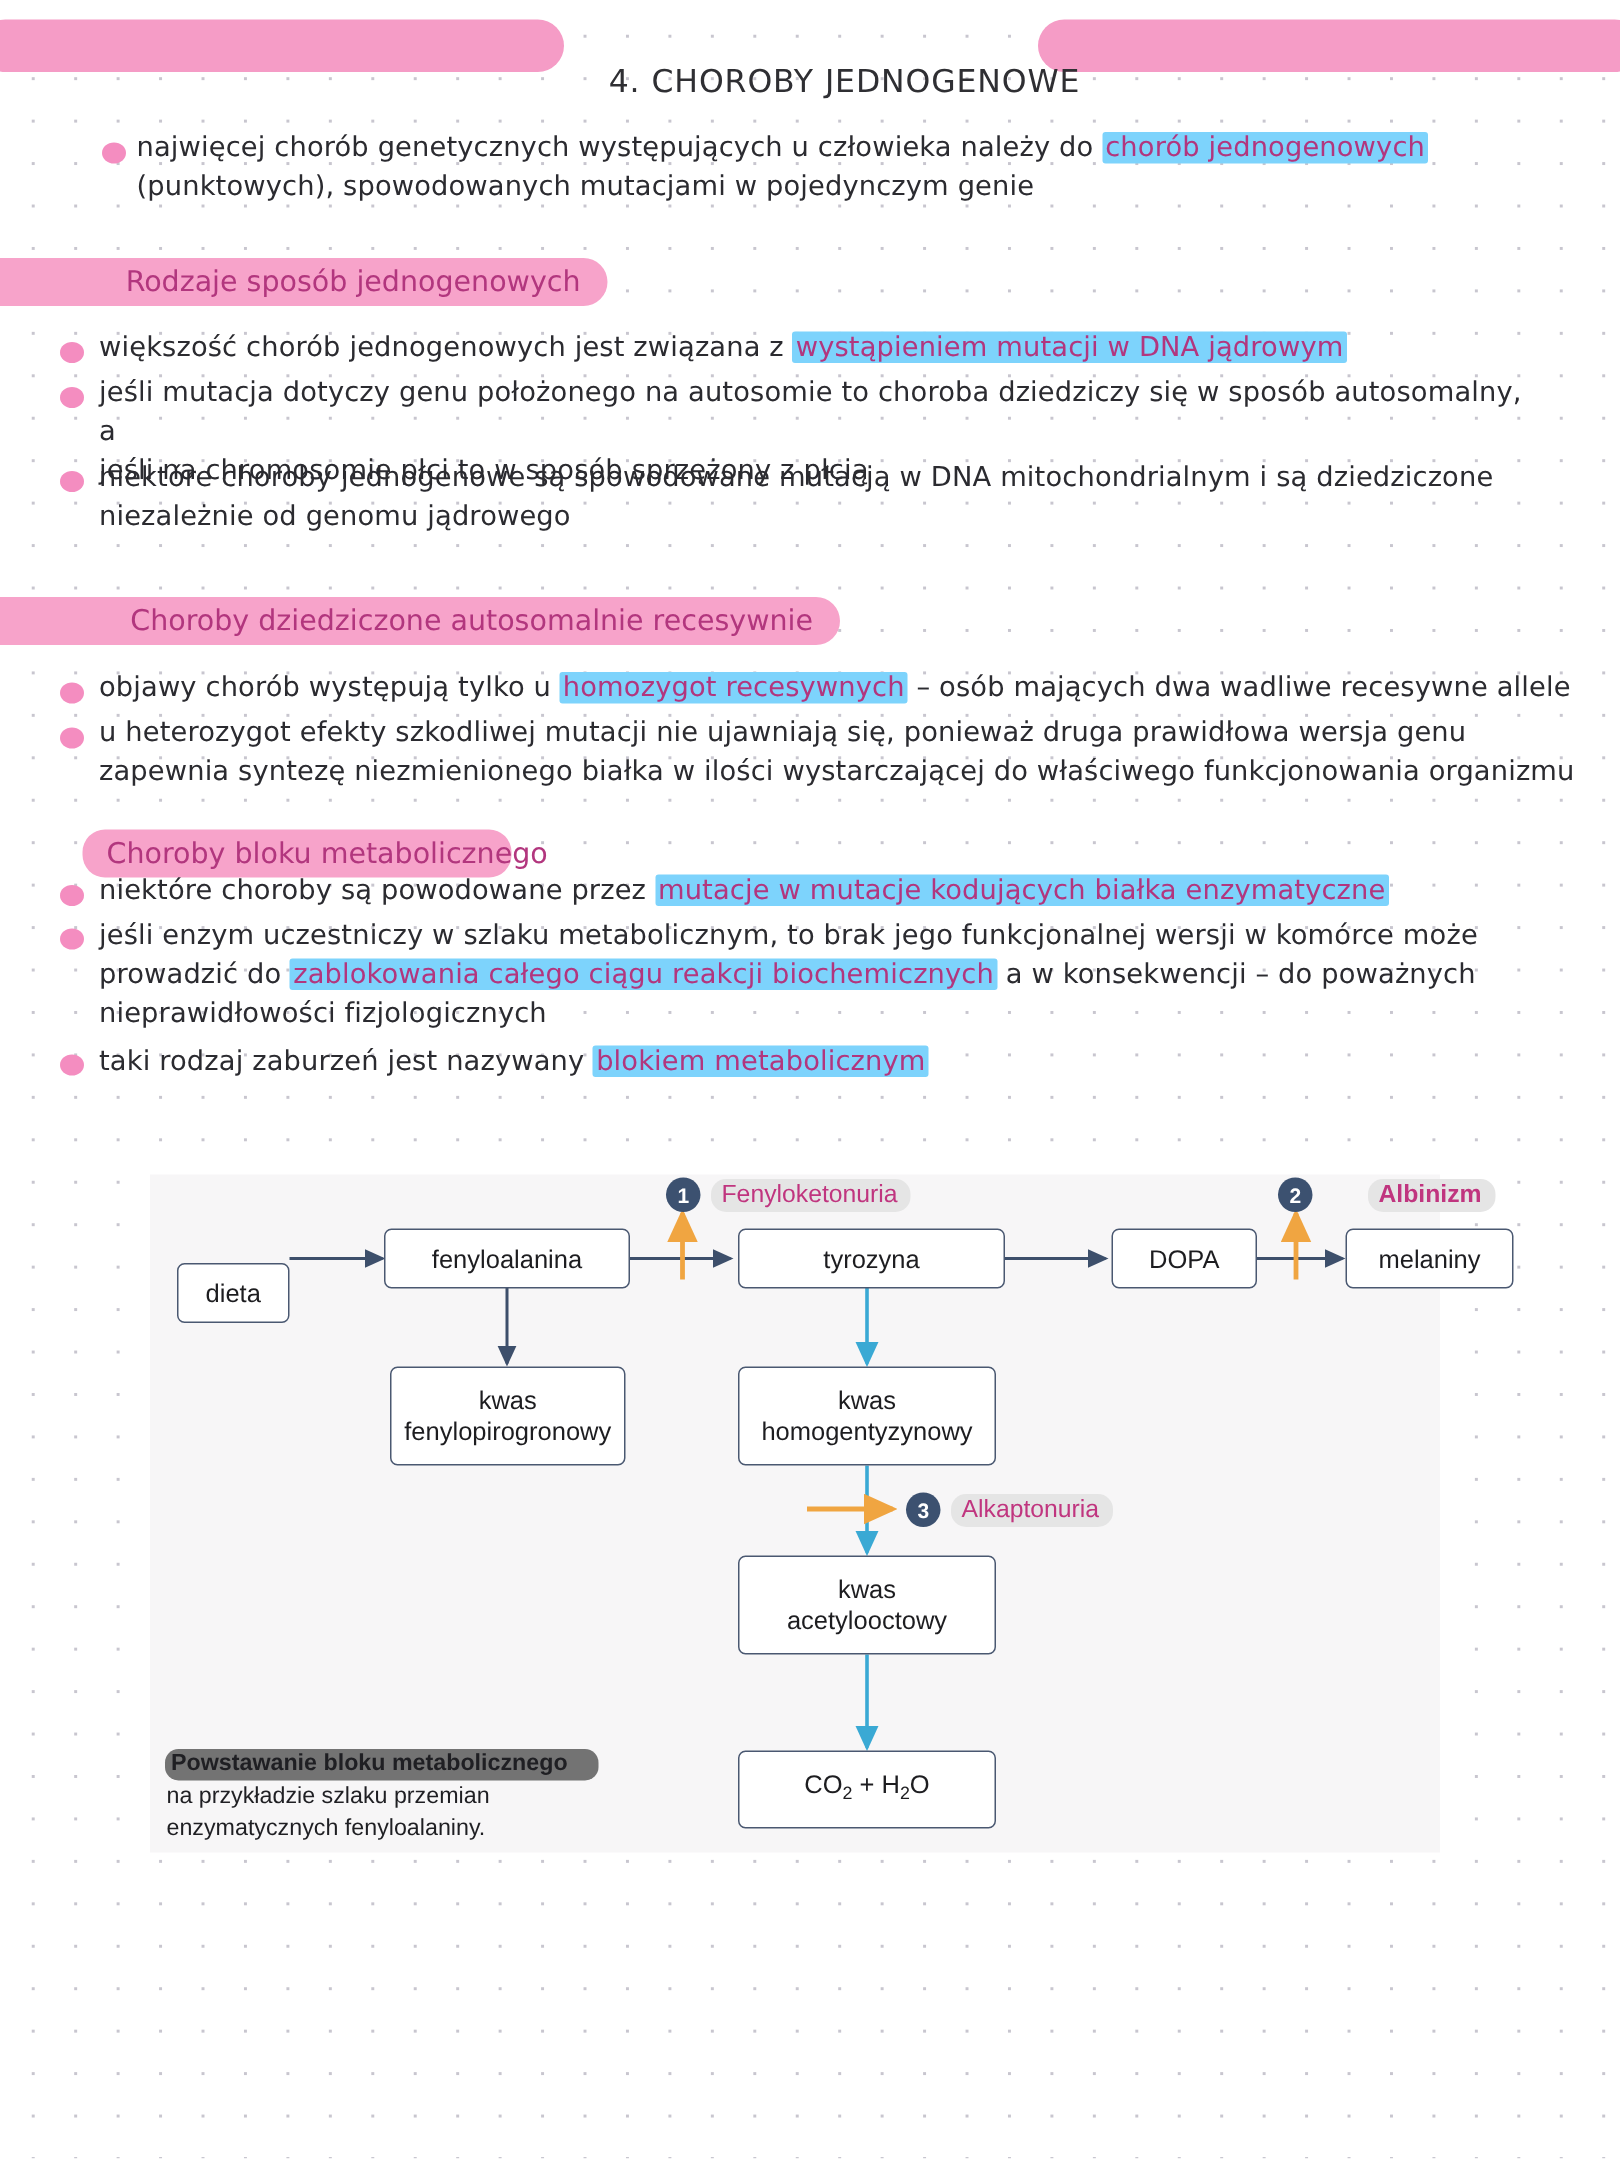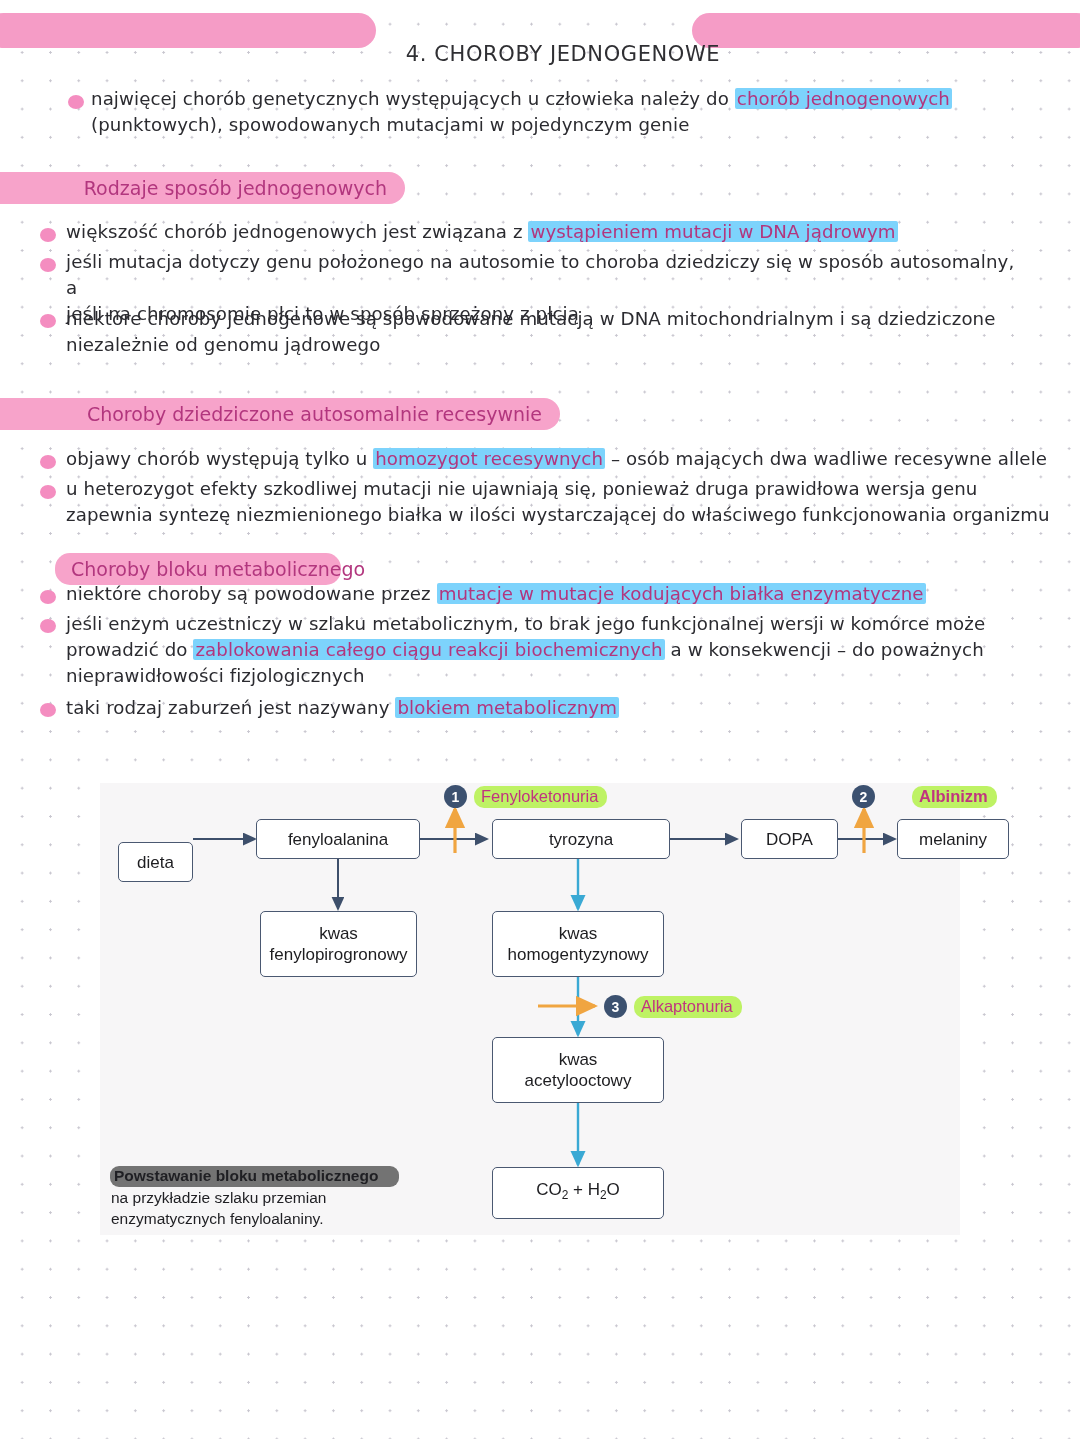--- a/index.html
+++ b/index.html
@@ -105,21 +105,21 @@
     position:absolute;
     width:23px; height:23px; border-radius:50%;
     background:#3c5170;
     color:#ffffff;
     font-family:"Liberation Sans", sans-serif;
     font-size:14px; font-weight:bold;
     display:flex; align-items:center; justify-content:center;
   }
   .dislabel{
     position:absolute;
-    background:#bef264;
+    background:#e5e5e5;
     color:#c0357f;
     font-family:"Liberation Sans", sans-serif;
     font-size:16.5px;
     padding:1px 9px 2px 7px;
     border-radius:10px;
     white-space:nowrap;
   }
   .cap-title{
     position:absolute;
     background:#737373;

